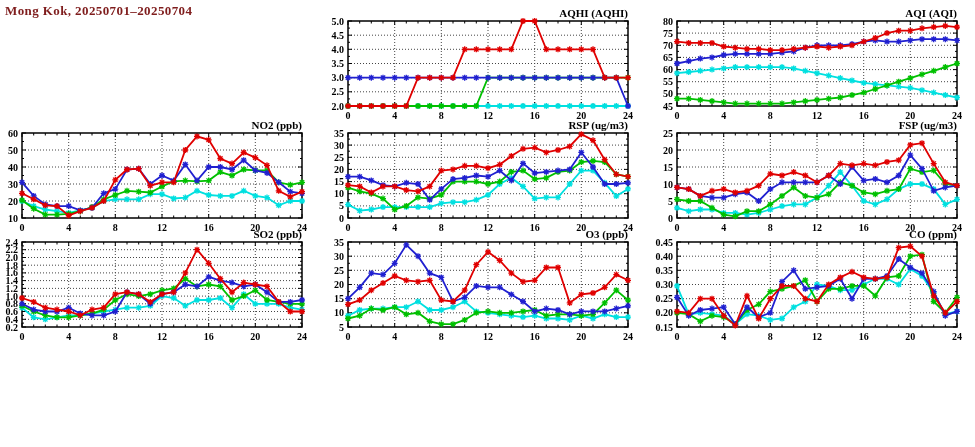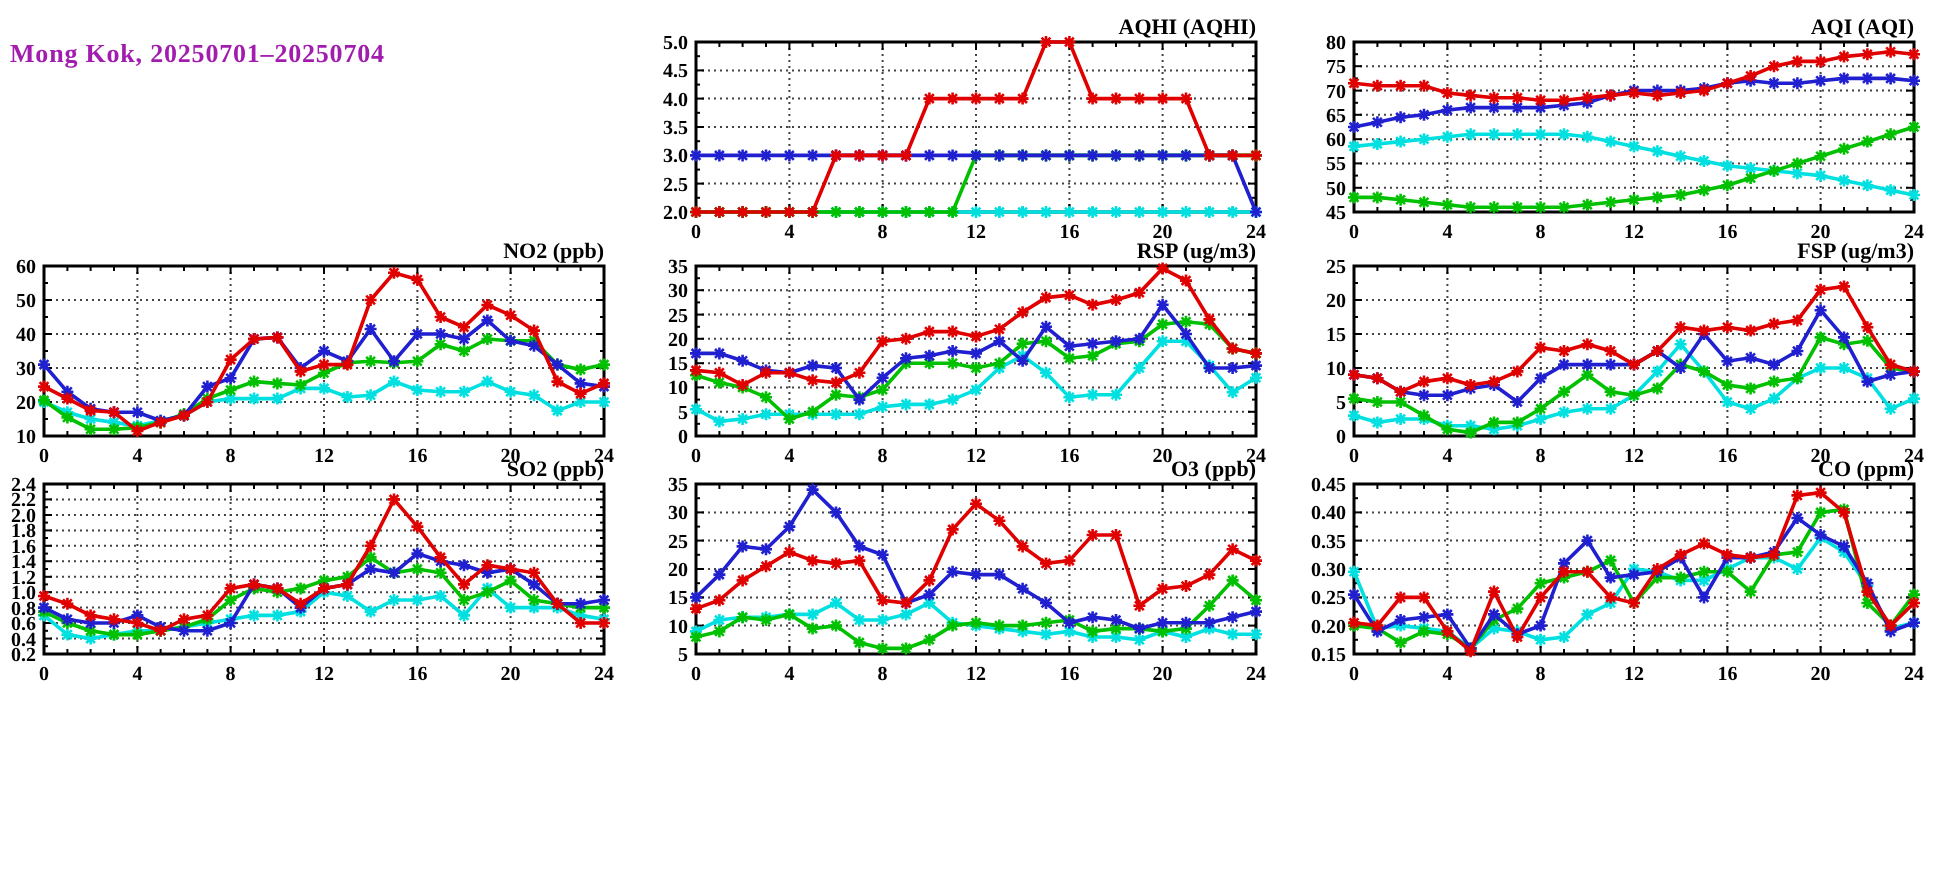--- a/index.html
+++ b/index.html
@@ -1,19 +1,19 @@
 <!DOCTYPE html>
 <html><head>
 <meta charset="utf-8">
 <style>
   html,body{margin:0;padding:0;background:#fff;}
   .page{position:relative;width:975px;height:447px;background:#fff;overflow:hidden;
         font-family:"Liberation Serif","DejaVu Serif",serif;}
-  .page-title{position:absolute;left:5px;top:3px;font-size:13px;font-weight:bold;color:#a21caf;
-              letter-spacing:.4px;white-space:nowrap;margin-top:16px;}
+  .page-title{position:absolute;left:5px;top:3px;font-size:13px;font-weight:bold;color:#7f1d1d;
+              letter-spacing:.4px;white-space:nowrap;}
   .chart-host{position:absolute;width:322px;height:116px;}
   #host-aqhi{left:322px;top:7px;}
   #host-aqi{left:651px;top:7px;}
   #host-no2{left:-4px;top:119px;}
   #host-rsp{left:322px;top:119px;}
   #host-fsp{left:651px;top:119px;}
   #host-so2{left:-4px;top:228px;}
   #host-o3{left:322px;top:228px;}
   #host-co{left:651px;top:228px;}
   svg text{font-family:"Liberation Serif","DejaVu Serif",serif;font-weight:bold;fill:#000;}

